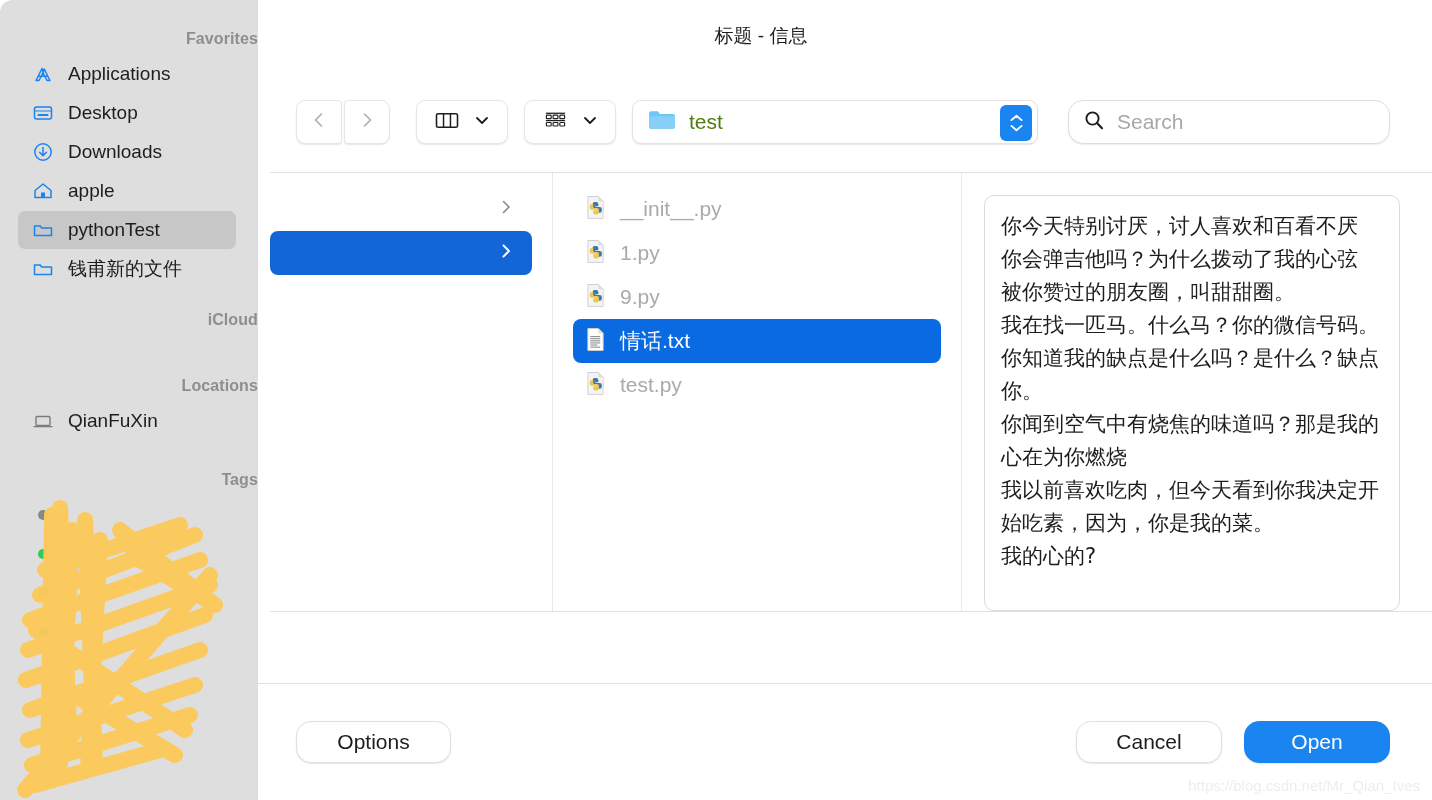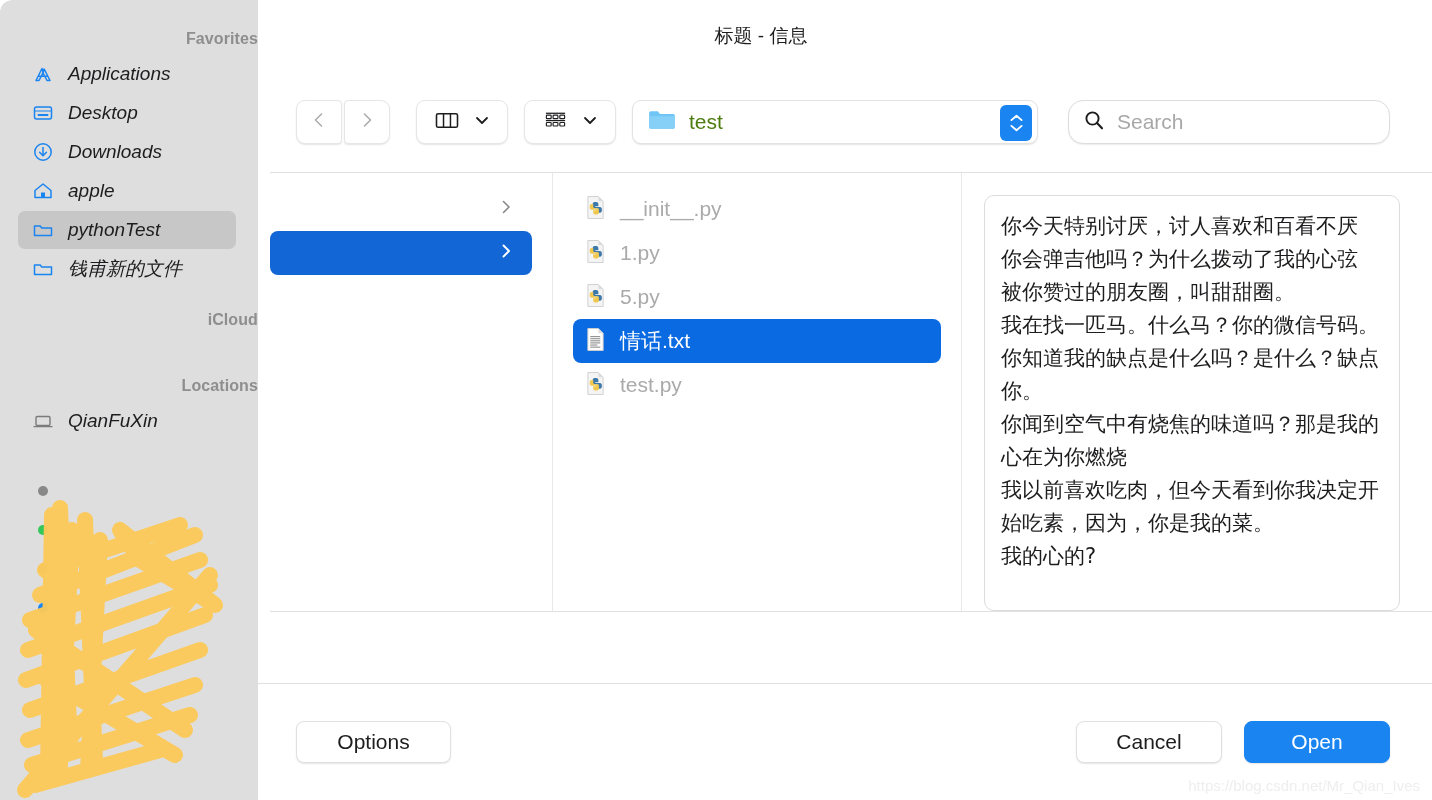--- a/index.html
+++ b/index.html
@@ -46,21 +46,20 @@
     padding-left: 14px;
     border-radius: 7px;
     gap: 14px;
     cursor: default;
   }
   .sb-item.selected { background: #c7c7c7; }
   .sb-label {
     font-size: 19px;
     color: #1d1d1f;
     white-space: nowrap;
-    font-style: italic;
   }
   .sb-ico { width: 22px; height: 22px; flex: 0 0 22px; display:block; }
 
   
   #titlebar {
     position: absolute; left: 244px; top: 0;
     width: 1174px; height: 72px;
     display: flex; align-items: center; justify-content: center;
   }
   #title-text {
@@ -196,21 +195,21 @@
   }
   #buttonbar {
     position: absolute; left: 258px; top: 684px;
     width: 1174px; height: 116px;
     background: #ffffff;
     display: flex; align-items: center;
     padding: 0 42px 0 38px;
   }
   .dlg-btn {
     height: 42px;
-    border-radius: 8px;
+    border-radius: 15px;
     display: flex; align-items: center; justify-content: center;
     font-size: 21px;
     cursor: default;
     border: 1px solid #e0e0e0;
     background: #ffffff;
     color: #1d1d1f;
     box-shadow: 0 1px 1.5px rgba(0,0,0,0.10);
   }
   #btn-options { width: 155px; }
   #btn-cancel { width: 146px; margin-left: auto; }
@@ -329,20 +328,21 @@
         <svg viewBox="0 0 22 22" width="22" height="22">
             <rect x="4" y="6.5" width="14" height="9" rx="1.2" stroke="#7b7b7b" stroke-width="1.4" fill="none"></rect>
             <line x1="2" y1="16.6" x2="20" y2="16.6" stroke="#7b7b7b" stroke-width="1.4" stroke-linecap="round"></line>
           </svg>
       </span>
       <span class="sb-label">QianFuXin</span>
     </div>
 
     <div class="sb-gap" style="height:30px"></div>
 
+    <div class="sb-header">Tags</div>
 
     <div class="sb-item">
       <span class="sb-ico">
         <svg viewBox="0 0 22 22" width="22" height="22">
             <circle cx="11" cy="11" r="5" fill="#888"></circle>
           </svg>
       </span>
       <span class="sb-label"></span>
     </div>
     <div class="sb-item">
@@ -515,21 +515,21 @@
 
       <div class="f-row">
         <span>
           <svg viewBox="0 0 22 26" width="21" height="25">
             <path d="M3 1.5 H14 L19 6.5 V24.5 H3 Z" fill="#f4f4f4" stroke="#d0d0d0" stroke-width="1"></path>
             <path d="M14 1.5 L19 6.5 H14 Z" fill="#dcdcdc"></path>
             <path d="M8 9.5 c0-1.6 1-2.2 3-2.2 s3 .6 3 2.2 v2.3 h-3.2 v.6 h4.7 c1.6 0 2.2 1 2.2 3 s-.6 3-2.2 3 h-1.5 v-2.4 c0-1.5-1-2.1-2.4-2.1 h-2.1 c-1 0-1.5-.5-1.5-1.5 z" fill="#3c78a9"></path>
             <path d="M14.6 18.2 c0 1.6-1 2.2-3 2.2 s-3-.6-3-2.2 v-2.3 h3.2 v-.6 h-4.7 c-1.6 0-2.2-1-2.2-3 s.6-3 2.2-3 h1.5 v2.4 c0 1.5 1 2.1 2.4 2.1 h2.1 c1 0 1.5 .5 1.5 1.5 z" fill="#f0c850"></path>
           </svg>
         </span>
-        <span class="f-name">5.py</span>
+        <span class="f-name">9.py</span>
       </div>
 
       <div class="f-row selected">
         <span>
           <svg viewBox="0 0 22 26" width="21" height="25">
             <path d="M3 1.5 H14 L19 6.5 V24.5 H3 Z" fill="#ffffff" stroke="#cfcfcf" stroke-width="1"></path>
             <path d="M14 1.5 L19 6.5 H14 Z" fill="#dcdcdc"></path>
             <g stroke="#6f6f6f" stroke-width="0.9">
               <line x1="5.5" y1="10" x2="16" y2="10"></line>
                 <line x1="5.5" y1="12.2" x2="16" y2="12.2"></line>

